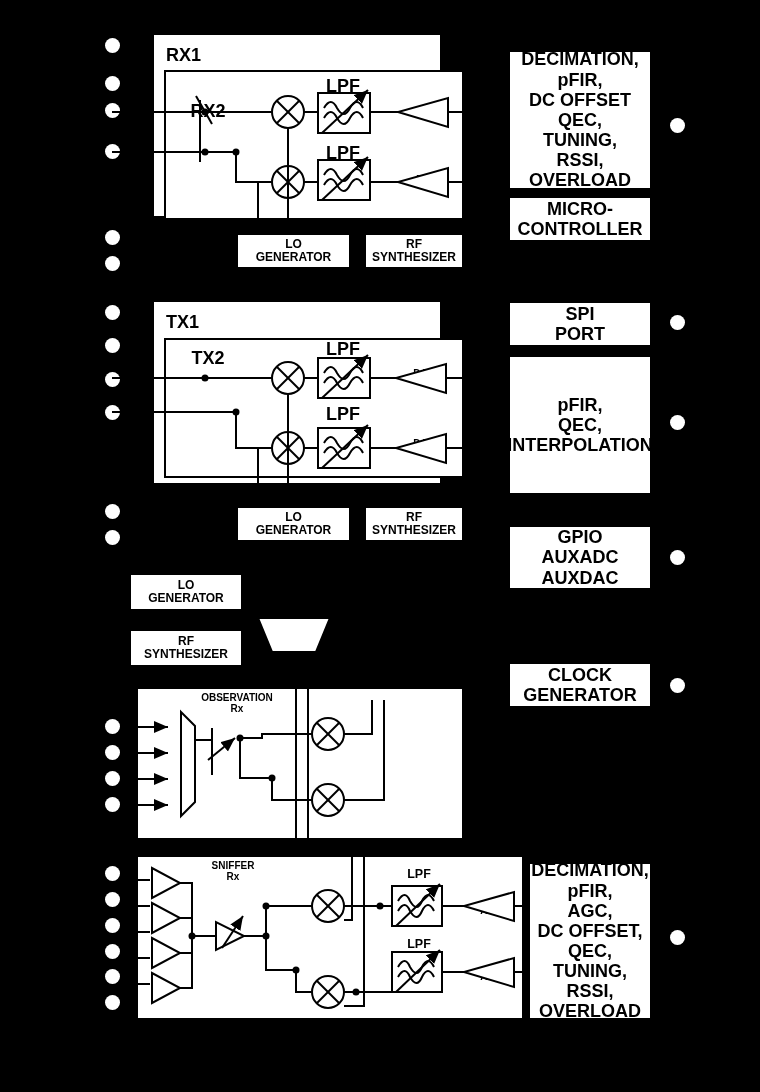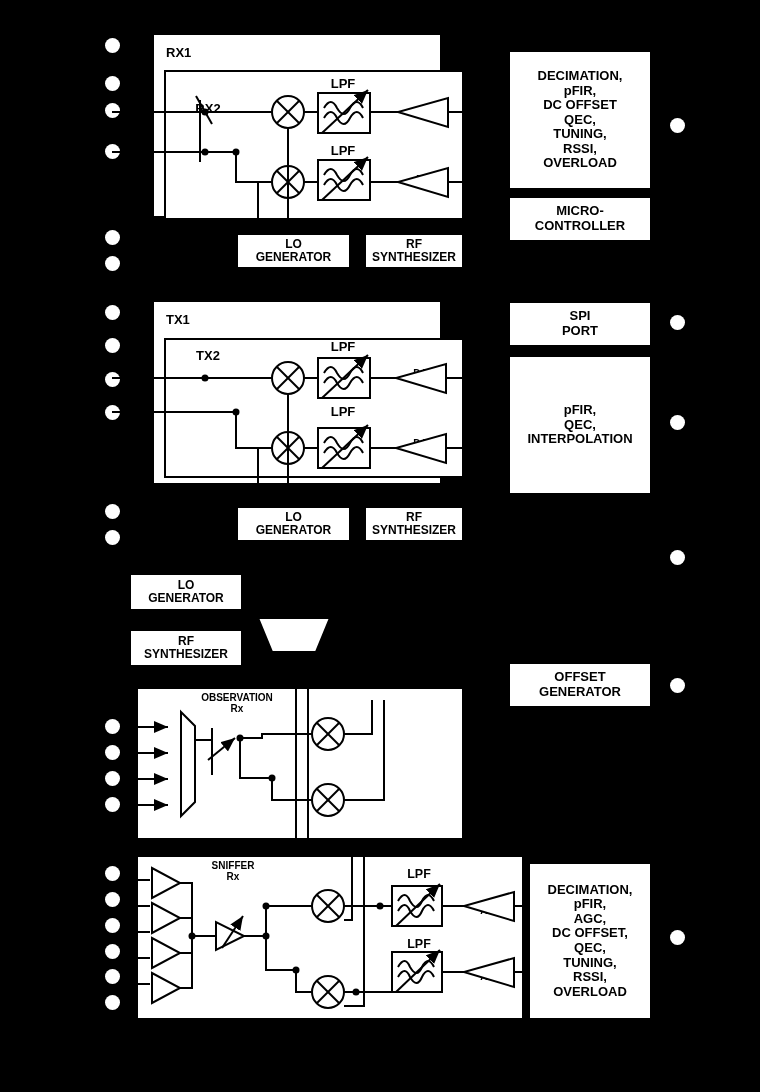--- a/index.html
+++ b/index.html
@@ -6,21 +6,21 @@
   body{width:760px;height:1092px;position:relative;font-family:"Liberation Sans",sans-serif;overflow:hidden;}
   .stage{position:absolute;left:0;top:0;width:760px;height:1092px;}
   .box{position:absolute;background:#fff;border:2px solid #000;box-sizing:border-box;display:flex;align-items:center;justify-content:center;text-align:center;color:#000;font-weight:bold;line-height:1.12;}
   .plain{position:absolute;background:#fff;border:2px solid #000;box-sizing:border-box;}
   .lbl{position:absolute;color:#000;font-weight:bold;text-align:center;line-height:1.1;}
   .dot{position:absolute;width:15px;height:15px;border-radius:50%;background:#fff;}
   svg{position:absolute;left:0;top:0;width:760px;height:1092px;overflow:visible;}
   .txt10{font-size:12px;}
   .txt11{font-size:10px;}
   .txt12{font-size:12.5px;}
-  .txt13{font-size:13px;}
+  .txt13{font-size:18px;}
 </style>
 </head>
 <body>
 
 <div class="stage">
 
   <div>
     <div class="dot" style="left:105px;top:38px"></div>
     <div class="dot" style="left:105px;top:76px"></div>
     <div class="dot" style="left:105px;top:103px"></div>
@@ -111,21 +111,24 @@
 TUNING,
 RSSI,
 OVERLOAD</div>
   <div class="box txt13" style="left:508px;top:196px;width:144px;height:46px;white-space:pre-line;">MICRO-
 CONTROLLER</div>
   <div class="box txt13" style="left:508px;top:301px;width:144px;height:46px;white-space:pre-line;">SPI
 PORT</div>
   <div class="box txt13" style="left:508px;top:355px;width:144px;height:140px;white-space:pre-line;">pFIR,
 QEC,
 INTERPOLATION</div>
-  <div class="box txt13" style="left:508px;top:662px;width:144px;height:46px;white-space:pre-line;">OFFSET
+  <div class="box txt13" style="left:508px;top:525px;width:144px;height:65px;white-space:pre-line;">GPIO
+AUXADC
+AUXDAC</div>
+  <div class="box txt13" style="left:508px;top:662px;width:144px;height:46px;white-space:pre-line;">CLOCK
 GENERATOR</div>
   <div class="box txt13" style="left:528px;top:862px;width:124px;height:158px;white-space:pre-line;">DECIMATION,
 pFIR,
 AGC,
 DC OFFSET,
 QEC,
 TUNING,
 RSSI,
 OVERLOAD</div>
 

